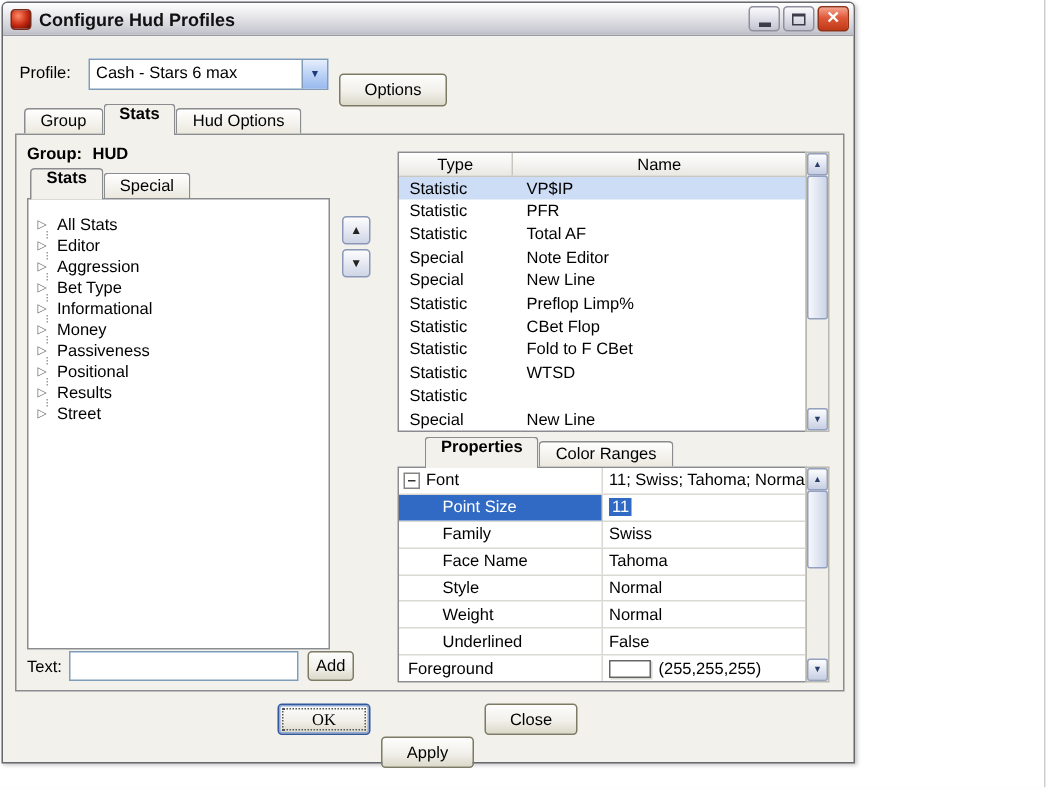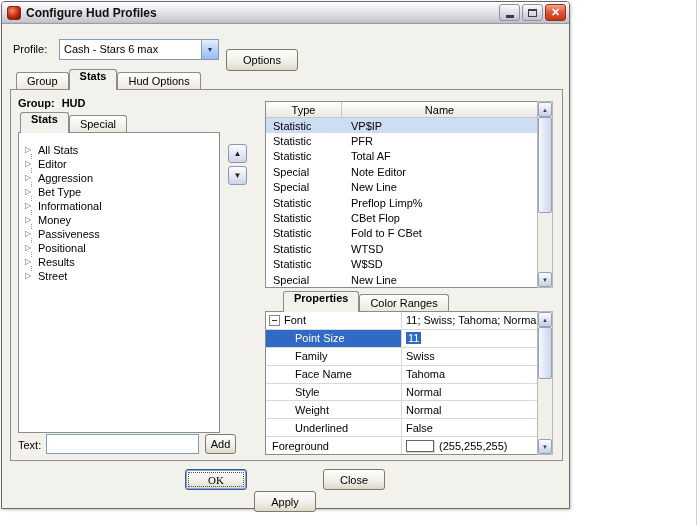--- a/index.html
+++ b/index.html
@@ -273,21 +273,20 @@
       <div class="st-row">
           <div class="st-c type">Statistic</div>
           <div class="st-c name">Fold to F CBet</div>
         </div>
       <div class="st-row">
           <div class="st-c type">Statistic</div>
           <div class="st-c name">WTSD</div>
         </div>
       <div class="st-row">
           <div class="st-c type">Statistic</div>
-          <div class="st-c name">W$SD</div>
         </div>
       <div class="st-row">
           <div class="st-c type">Special</div>
           <div class="st-c name">New Line</div>
         </div>
     </div>
 
     <div class="scrollbar table-scroll">
       <div class="sb-btn">
           <span>▲</span>

